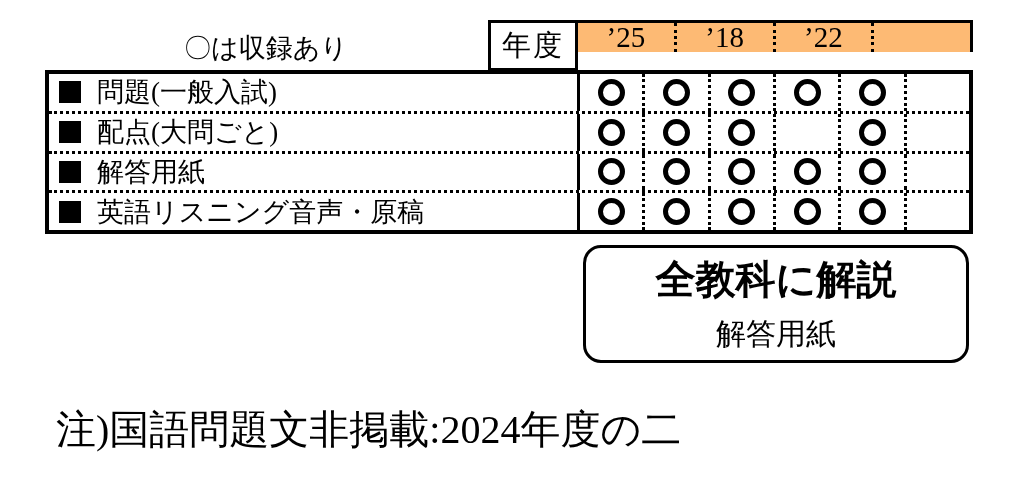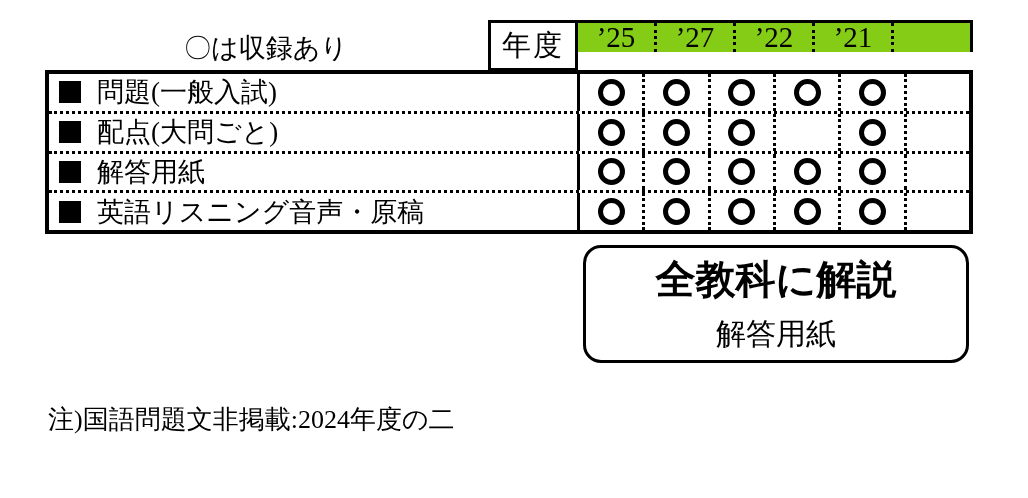--- a/index.html
+++ b/index.html
@@ -40,21 +40,21 @@
   .year-cells {
     position: absolute;
     left: 578px;
     top: 20px;
     width: 395px;
     height: 32px;
     box-sizing: border-box;
     border-top: 3px solid #000;
     border-right: 3px solid #000;
     display: flex;
-    background: #84cc16;
+    background: #fdba74;
   }
   .ycell {
     flex: 1;
     display: flex;
     align-items: center;
     justify-content: center;
     font-size: 29px;
     border-left: 3px dotted #000;
     white-space: nowrap;
   }
@@ -113,40 +113,39 @@
     display: flex;
     flex-direction: column;
     align-items: center;
     justify-content: center;
     gap: 10px;
   }
   .callout-line1 { font-size: 40px; font-weight: bold; line-height: 1.2; white-space: nowrap; }
   .callout-line2 { font-size: 30px; line-height: 1.3; white-space: nowrap; }
   .note {
     position: absolute;
-    left: 48px;
+    left: 56px;
     top: 402px;
-    font-size: 26px;
+    font-size: 40px;
     white-space: nowrap;
   }
 </style>
 </head>
 <body>
 
 <div class="stage">
 
   <div class="legend">〇は収録あり</div>
 
   <div class="nendo-box">年度</div>
 
   <div class="year-cells" id="year-cells">
       <div class="ycell">’25</div>
-      <div class="ycell">’27</div>
+      <div class="ycell">’18</div>
       <div class="ycell">’22</div>
-      <div class="ycell">’21</div>
       <div class="ycell"></div>
     </div>
 
   <div class="grid" id="table-body">
       <div class="trow">
         <div class="labelcell">
           <span class="sq"></span>
           <span class="labeltext">問題(一般入試)</span>
         </div>
         <div class="datazone">

